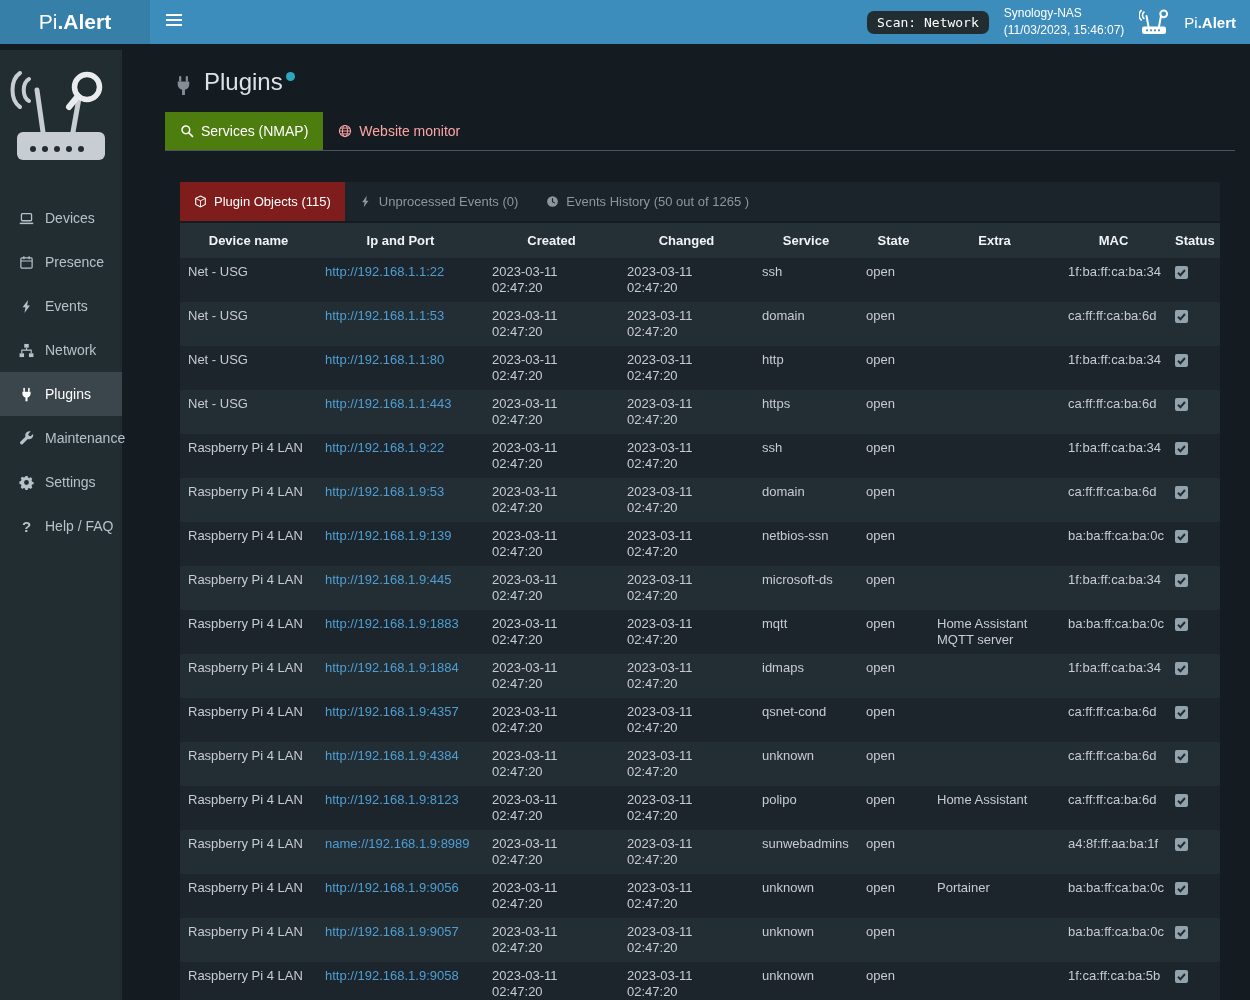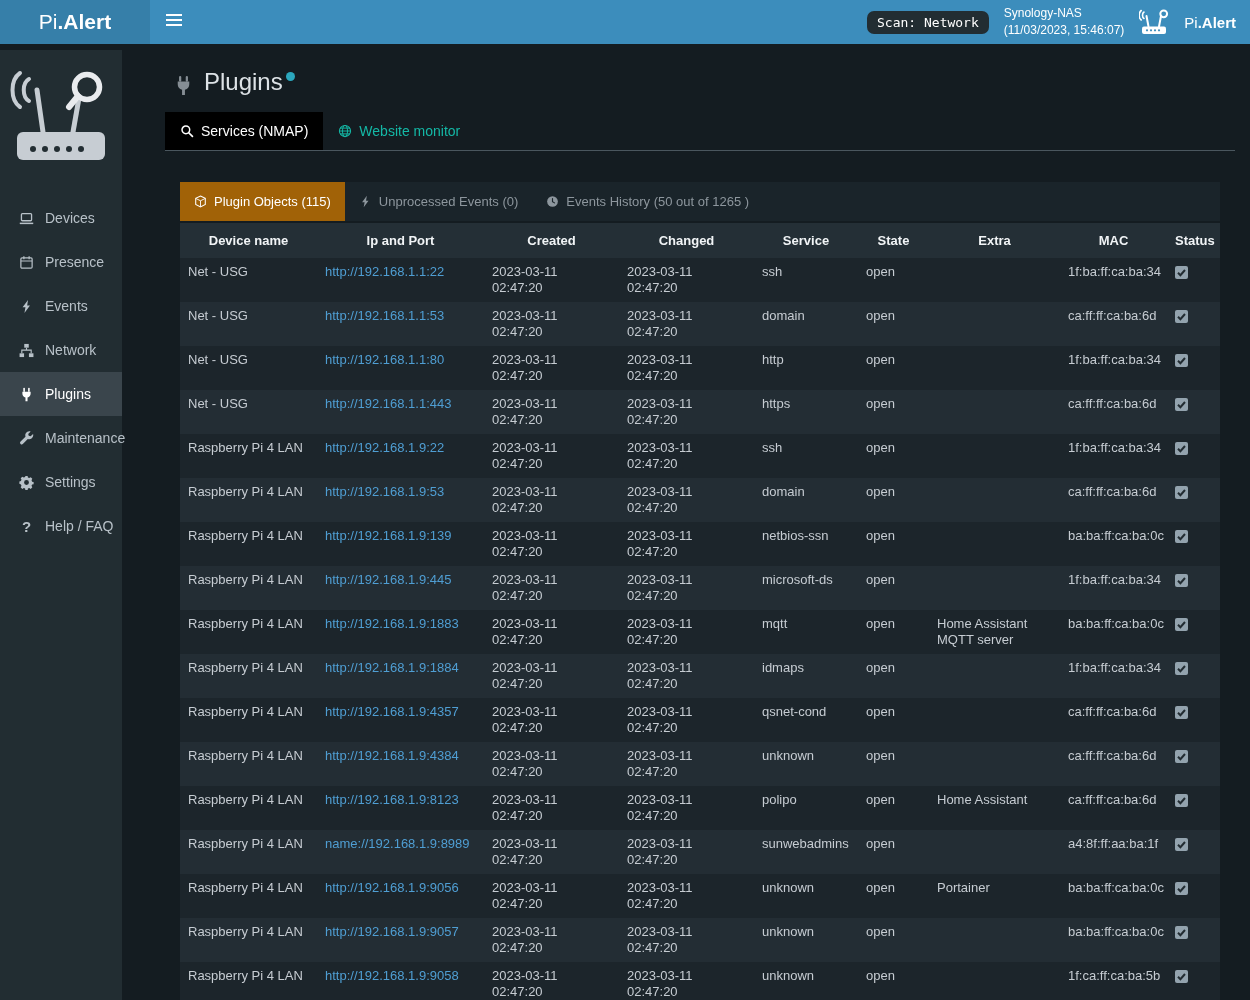--- a/index.html
+++ b/index.html
@@ -36,30 +36,30 @@
   .content{margin-left:150px;padding-top:50px}
   .page-head{display:flex;align-items:flex-start;padding:17px 15px 2px}
   .title-icon{color:#858d94;margin:8px 10px 0 8px}
   .title-icon svg{width:21px;height:21px}
   .page-title{font-size:24px;font-weight:400;color:#dde2e6;line-height:1.25}
   .title-badge{width:9px;height:9px;border-radius:50%;background:#2ba7bd;display:inline-block;
     margin:5px 0 0 3px;cursor:pointer}
 
   .outer-tabs{display:flex;margin:10px 15px 0;border-bottom:1px solid #4a565e}
   .otab{display:flex;align-items:center;gap:7px;padding:11px 15px;font-size:14px;
-    color:#14b8a6;cursor:pointer}
+    color:#fca5a5;cursor:pointer}
   .otab svg{width:14px;height:14px}
-  .otab.active{background:#000000;color:#fff}
+  .otab.active{background:#4d7c0f;color:#fff}
 
   .box{margin:31px 30px 0}
   .inner-tabs{display:flex;background:#1a242a}
   .itab{display:flex;align-items:center;gap:7px;padding:12px 14px;font-size:13px;
     color:#8d969d;cursor:pointer}
   .itab svg{width:13px;height:13px}
-  .itab.active{background:#a16207;color:#fff}
+  .itab.active{background:#7f1d1d;color:#fff}
 
   
   table.data{width:100%;border-collapse:collapse;table-layout:fixed;margin-top:2px;
     font-size:13px;color:#c6ccd2}
   thead th{background:#242f36;color:#f1f4f6;font-weight:700;text-align:center;
     padding:10px 8px;font-size:13px;cursor:pointer}
   tbody td{padding:6px 8px;vertical-align:top;line-height:16px;overflow:hidden}
   tbody tr:nth-child(odd){background:#1c252b}
   tbody tr:nth-child(even){background:#232d34}
   td a{color:#4f9ed3}

